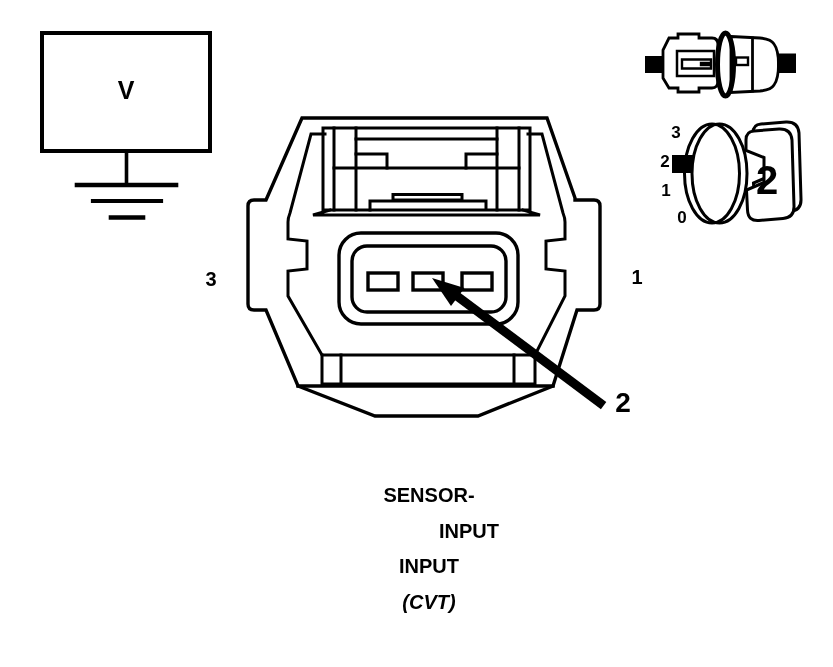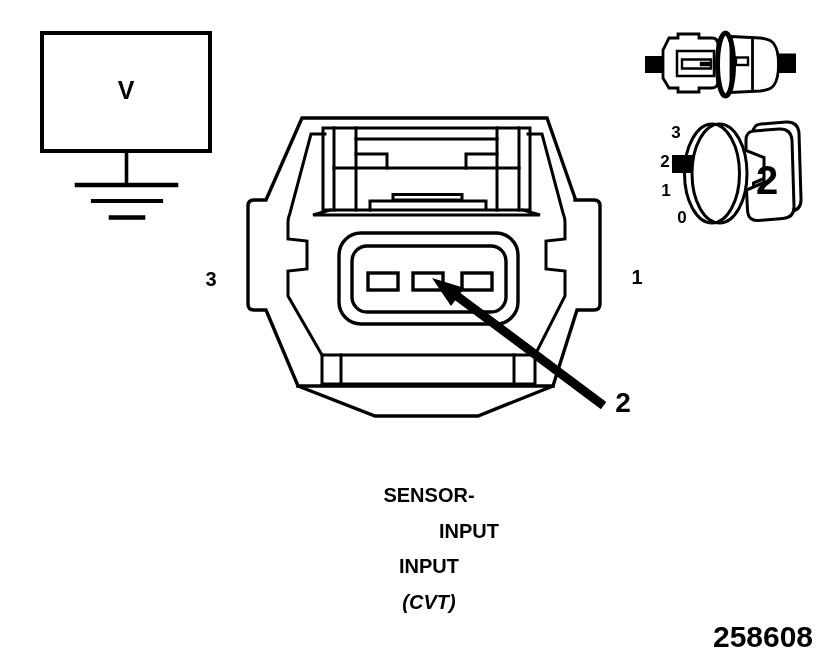--- a/index.html
+++ b/index.html
@@ -132,14 +132,13 @@
   <div class="lbl lbl-scale" style="left:665px;top:161px;">2</div>
   <div class="lbl lbl-scale" style="left:666px;top:190px;">1</div>
   <div class="lbl lbl-scale" style="left:682px;top:217px;">0</div>
   <div class="lbl lbl-block" style="left:767px;top:180px;">2</div>
 
   <div class="lbl lbl-caption" style="left:429px;top:495px;">SENSOR-</div>
   <div class="lbl lbl-caption" style="left:425px;top:531px;margin-left:44px;">INPUT</div>
   <div class="lbl lbl-caption" style="left:429px;top:566px;">INPUT</div>
   <div class="lbl lbl-caption" style="left:429px;top:602px;font-style:italic;">(CVT)</div>
 
-  <div class="lbl lbl-fignum" style="left:763px;top:637px;">258608</div>
 </div>
 
 </body></html>

